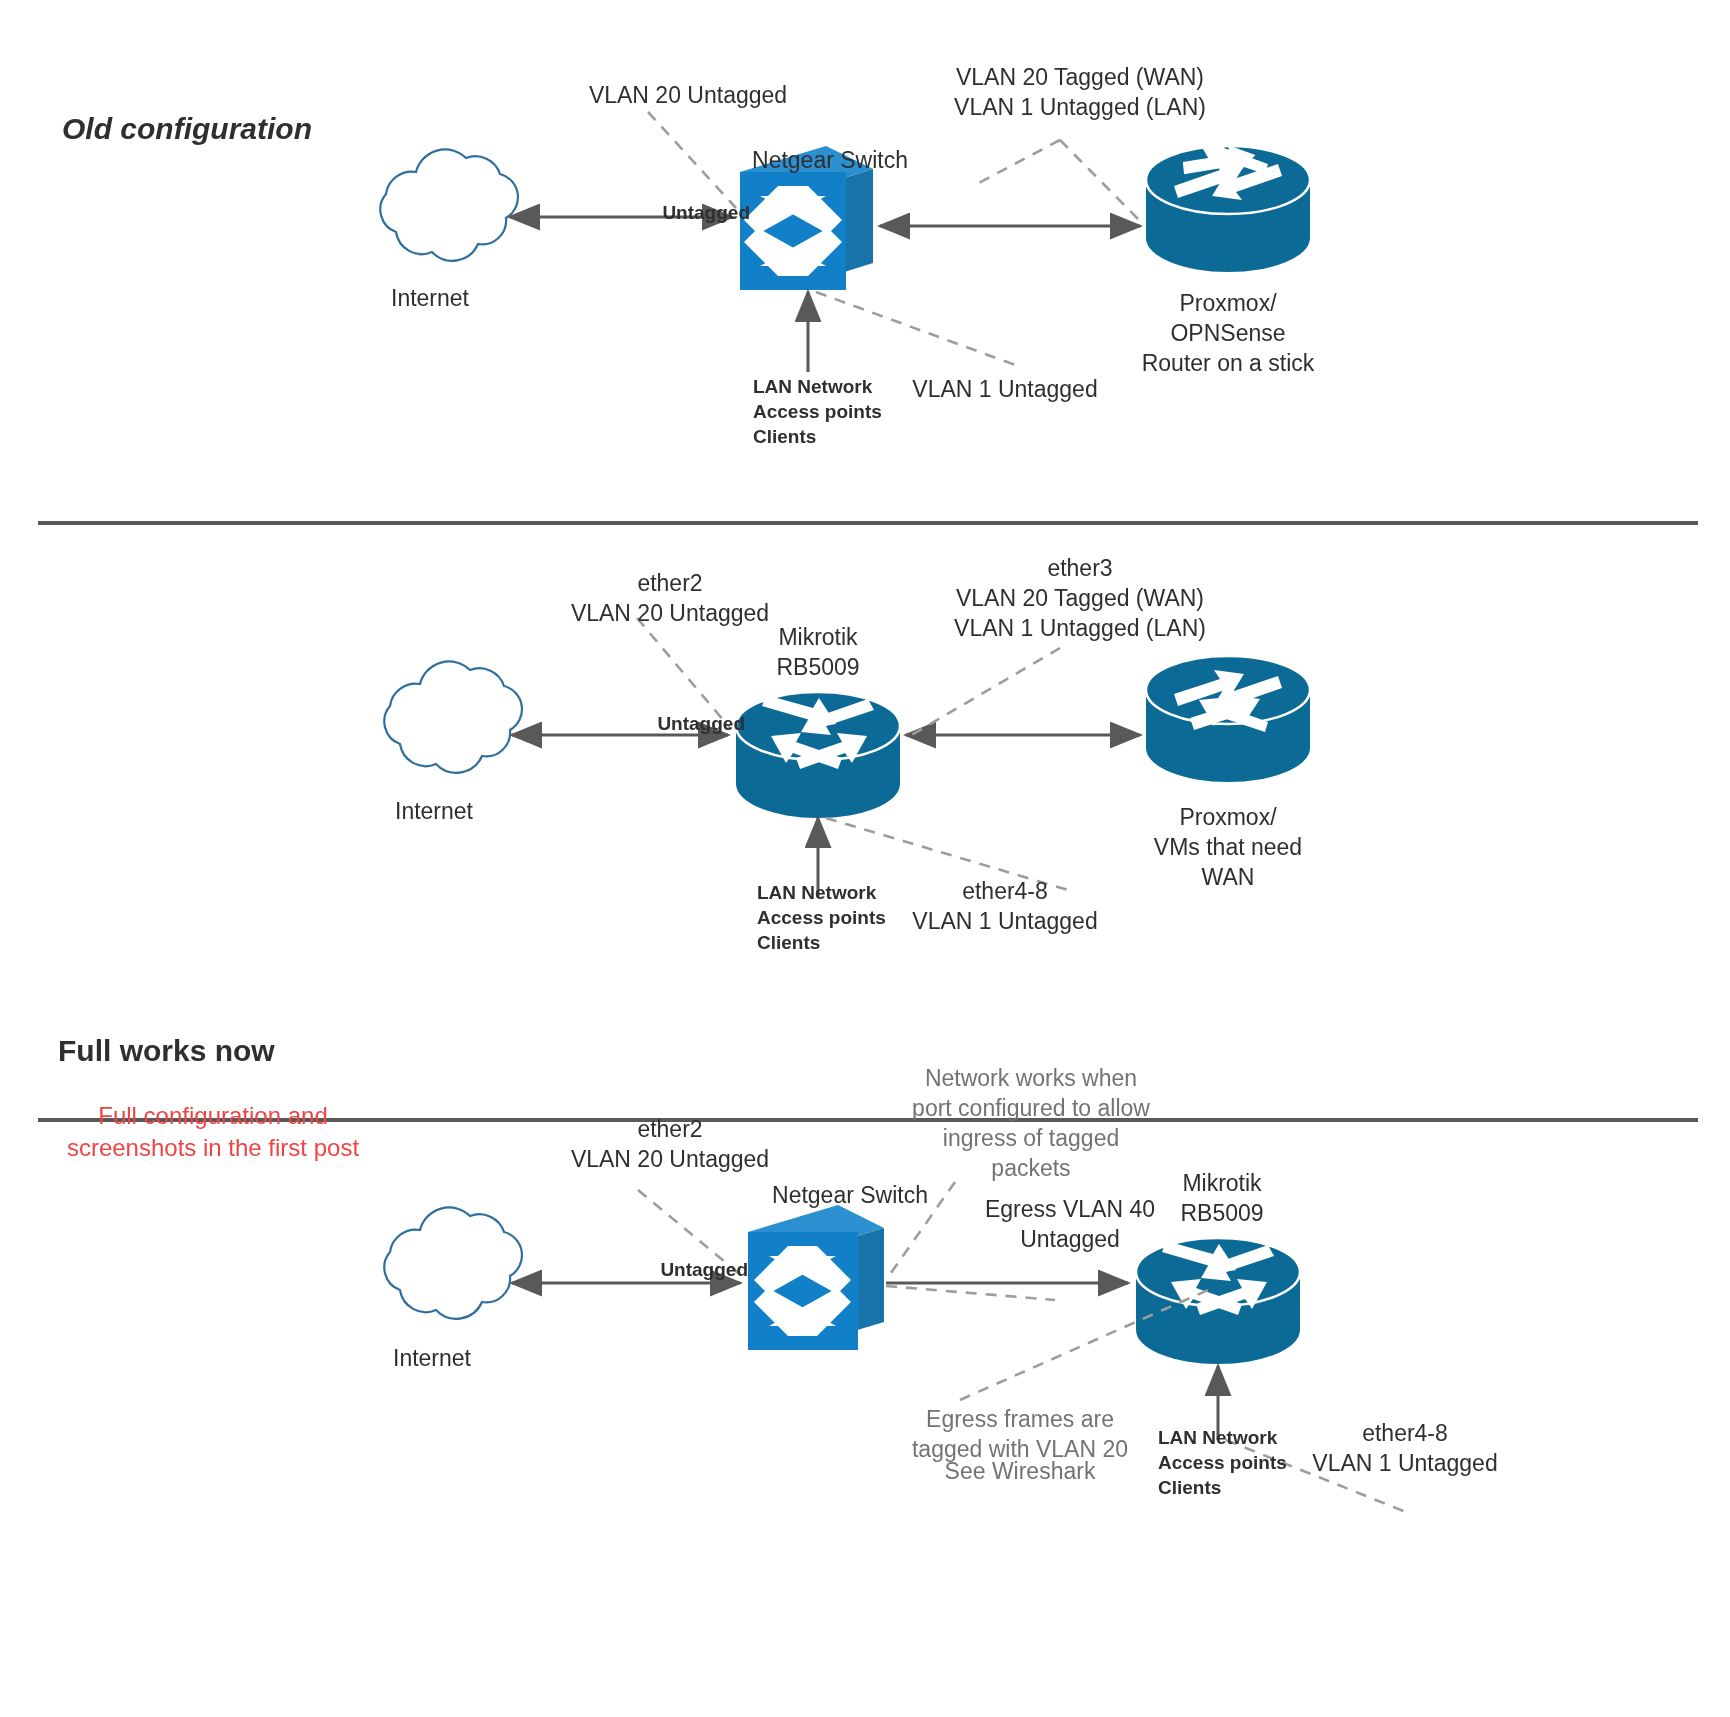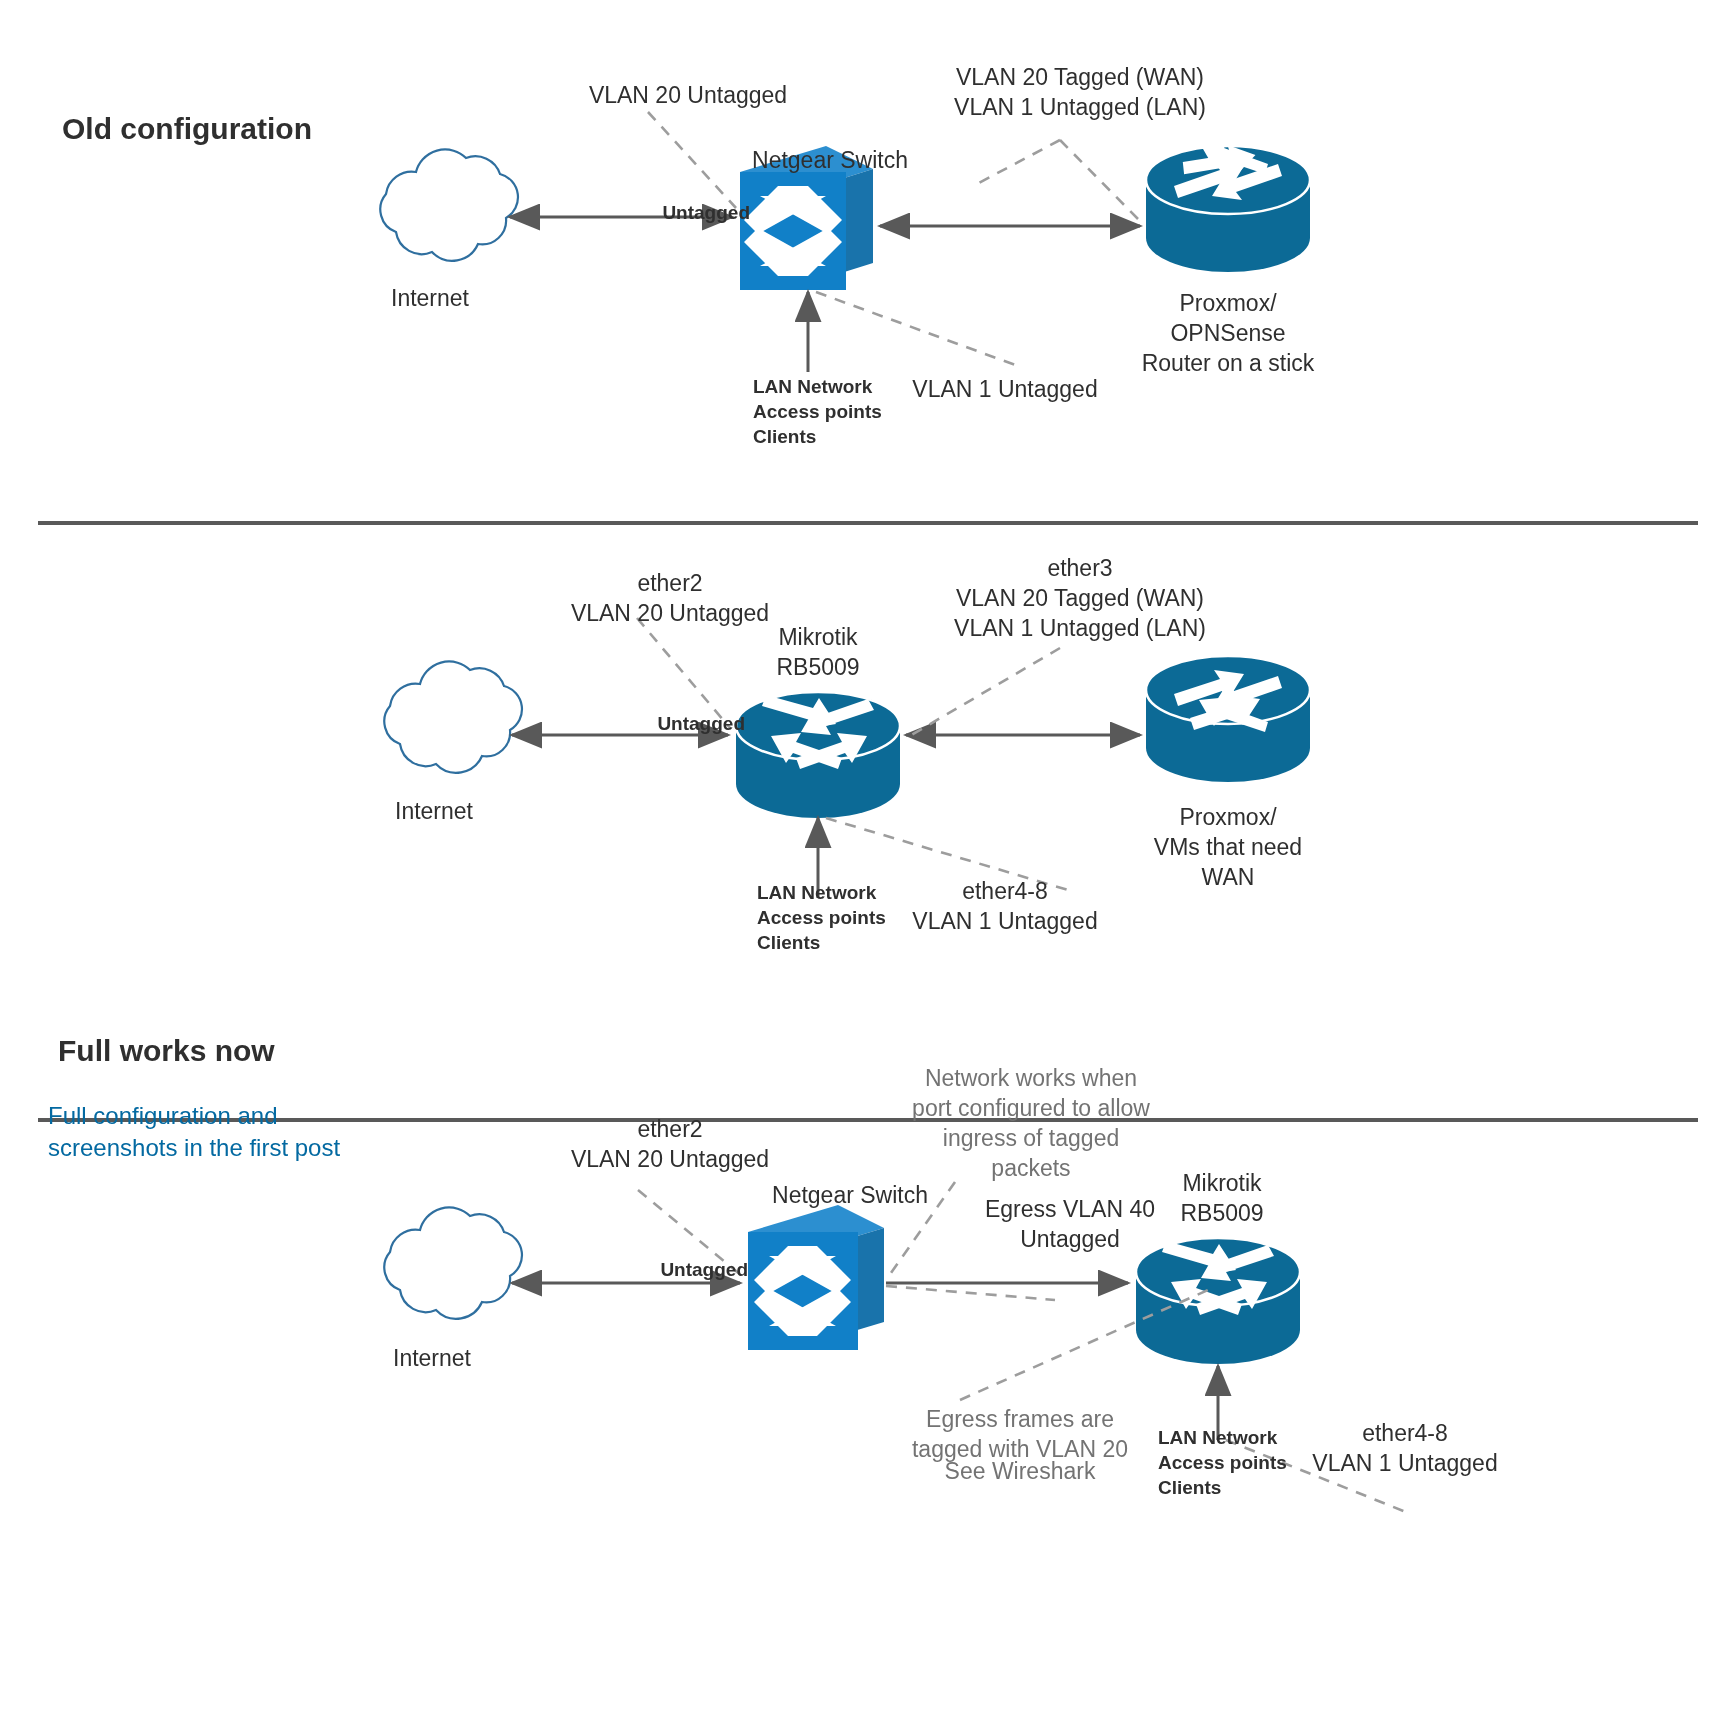--- a/index.html
+++ b/index.html
@@ -29,22 +29,23 @@
     position: absolute;
     font-size: 30px;
     font-weight: bold;
     color: #2f2f2f;
     letter-spacing: 0px;
     line-height: 42px;
   }
   .note {
     position: absolute;
     font-size: 24px;
-    color: #0369a1;
+    color: #ef4444;
     line-height: 32px;
+    text-align: center;
   }
   .lbl {
     position: absolute;
     font-size: 23px;
     color: #2f2f2f;
     line-height: 30px;
     text-align: center;
     white-space: pre-line;
   }
   .lbl.bold {
@@ -198,21 +199,21 @@
     <path d="M638,1190 L742,1276" stroke="#9d9d9d" stroke-width="2.6" stroke-dasharray="11 9" fill="none"></path>
     <path d="M955,1182 L886,1280" stroke="#9d9d9d" stroke-width="2.6" stroke-dasharray="11 9" fill="none"></path>
     <path d="M886,1286 L1055,1300" stroke="#9d9d9d" stroke-width="2.6" stroke-dasharray="11 9" fill="none"></path>
     <path d="M960,1400 L1208,1290" stroke="#9d9d9d" stroke-width="2.6" stroke-dasharray="11 9" fill="none"></path>
     <path d="M1226,1440 L1406,1512" stroke="#9d9d9d" stroke-width="2.6" stroke-dasharray="11 9" fill="none"></path>
   </svg>
 
   <div class="divider" style="top:521px"></div>
   <div class="divider" style="top:1118px"></div>
 
-  <div class="section-title" style="left:62px; top:108px; width:420px;">Old configuration</div>
+  <div class="section-title" style="left:62px; top:108px; width:420px;font-style:italic;">Old configuration</div>
 
   <div class="lbl" style="left:548px; top:80px; width:280px;">VLAN 20 Untagged</div>
 
   <div class="lbl" style="left:910px; top:62px; width:340px;">VLAN 20 Tagged (WAN)
 VLAN 1 Untagged (LAN)</div>
 
   <div class="lbl" style="left:680px; top:145px; width:300px;">Netgear Switch</div>
 
   <div class="lbl bold" style="left:580px; top:200px; width:170px; text-align:right;">Untagged</div>
 

